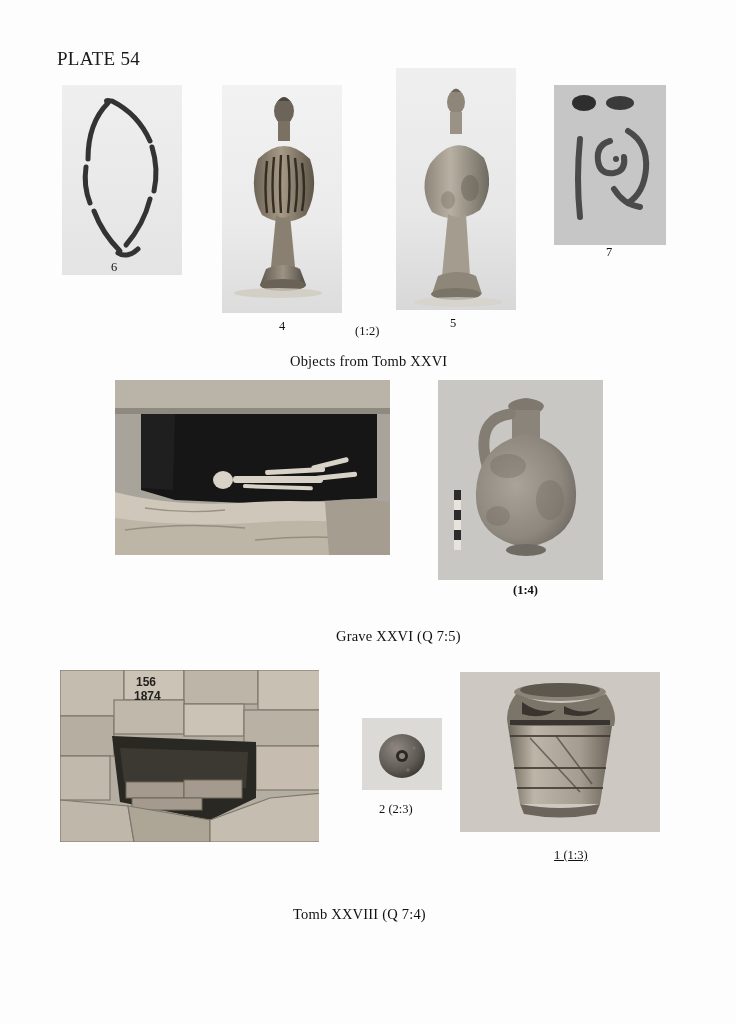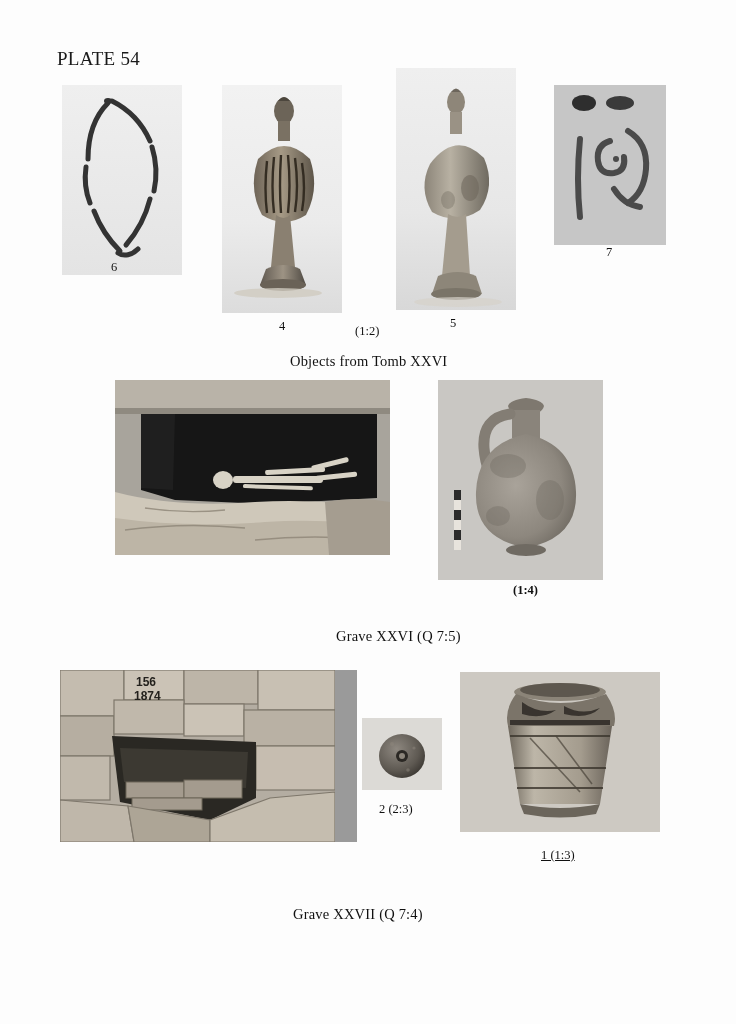--- a/index.html
+++ b/index.html
@@ -62,21 +62,21 @@
   .p7 { left: 554px; top: 85px; width: 112px; height: 160px;
         background: linear-gradient(180deg,#cfcfcf 0%,#c4c4c4 100%); }
 
   
   .pGrave27 { left: 115px; top: 380px; width: 275px; height: 175px; background: #8a8a8a; }
   
   .pJug { left: 438px; top: 380px; width: 165px; height: 200px;
           background: linear-gradient(180deg,#c9c9c9 0%,#bdbdbd 100%); }
 
   
-  .pGrave28 { left: 60px; top: 670px; width: 297px; height: 172px; background: #9a9a9a; }
+  .pGrave28 { left: 60px; top: 670px; width: 259px; height: 172px; background: #9a9a9a; }
   
   .pWhorl { left: 362px; top: 718px; width: 80px; height: 72px; background: #d9d9d9; }
   
   .pJar { left: 460px; top: 672px; width: 200px; height: 160px;
           background: linear-gradient(180deg,#d5d5d5 0%,#c8c8c8 100%); }
 
   svg { display: block; }
 </style>
 </head>
 <body>
@@ -347,17 +347,17 @@
       </g>
 
       <g stroke="#4a443a" stroke-width="1.6" fill="none" opacity="0.7">
         <path d="M70 66 L120 120"></path>
         <path d="M96 64 L132 112"></path>
       </g>
 
       <path d="M60 132 q40 8 80 0 l-4 10 q-36 7 -72 0 Z" fill="#6b655b"></path>
     </svg>
   </div>
-  <div class="fignum" style="left:541px; top:848px;text-decoration:underline;">1 (1:3)</div>
-
-  <div class="section-caption" style="left:293px; top:898px;">Grave XXVII (Q 7:4)</div>
+  <div class="fignum" style="left:554px; top:848px;text-decoration:underline;">1 (1:3)</div>
+
+  <div class="section-caption" style="left:293px; top:898px;">Tomb XXVIII (Q 7:4)</div>
 
 </div>
 
 </body></html>

